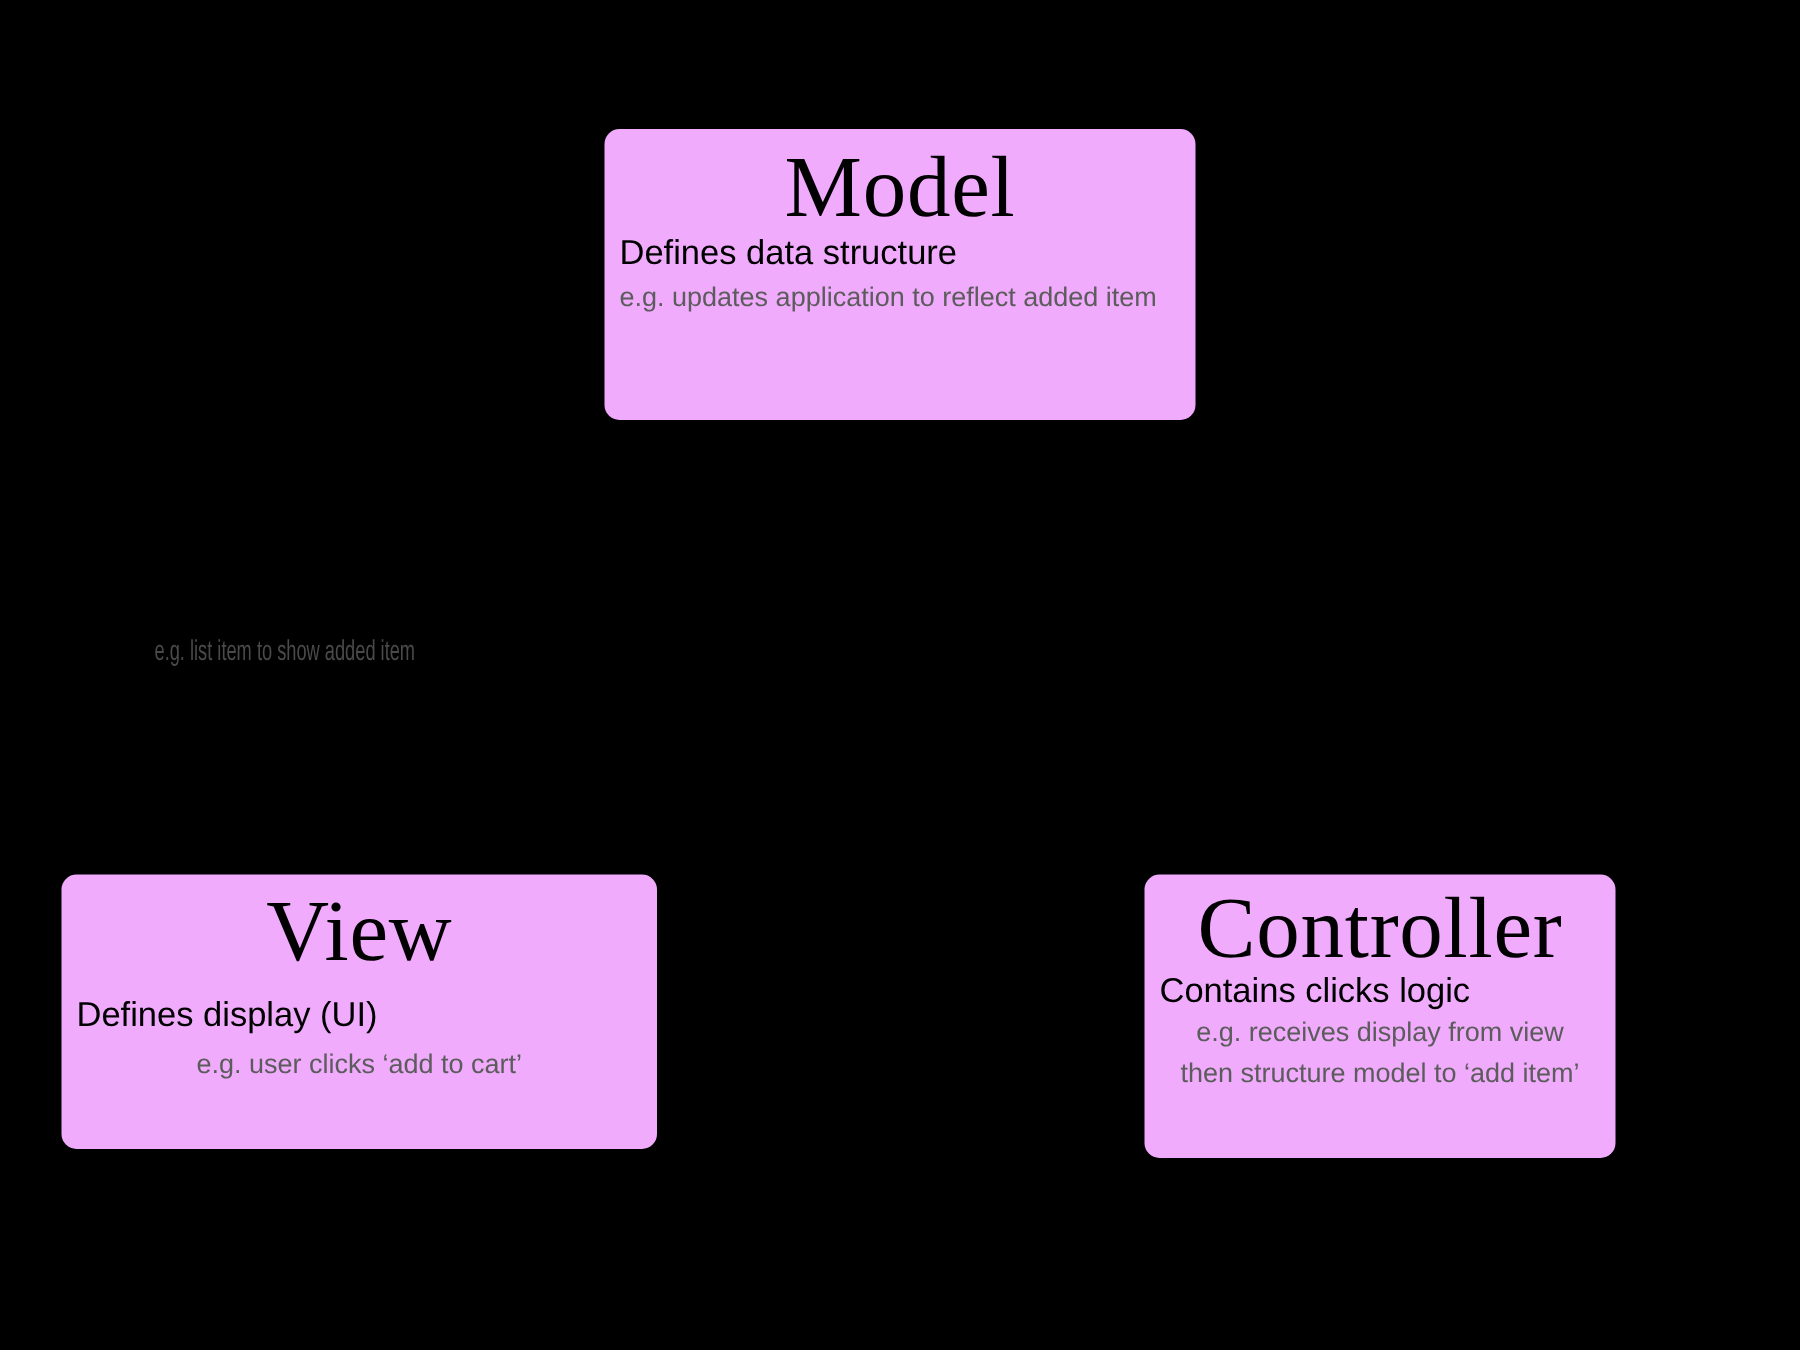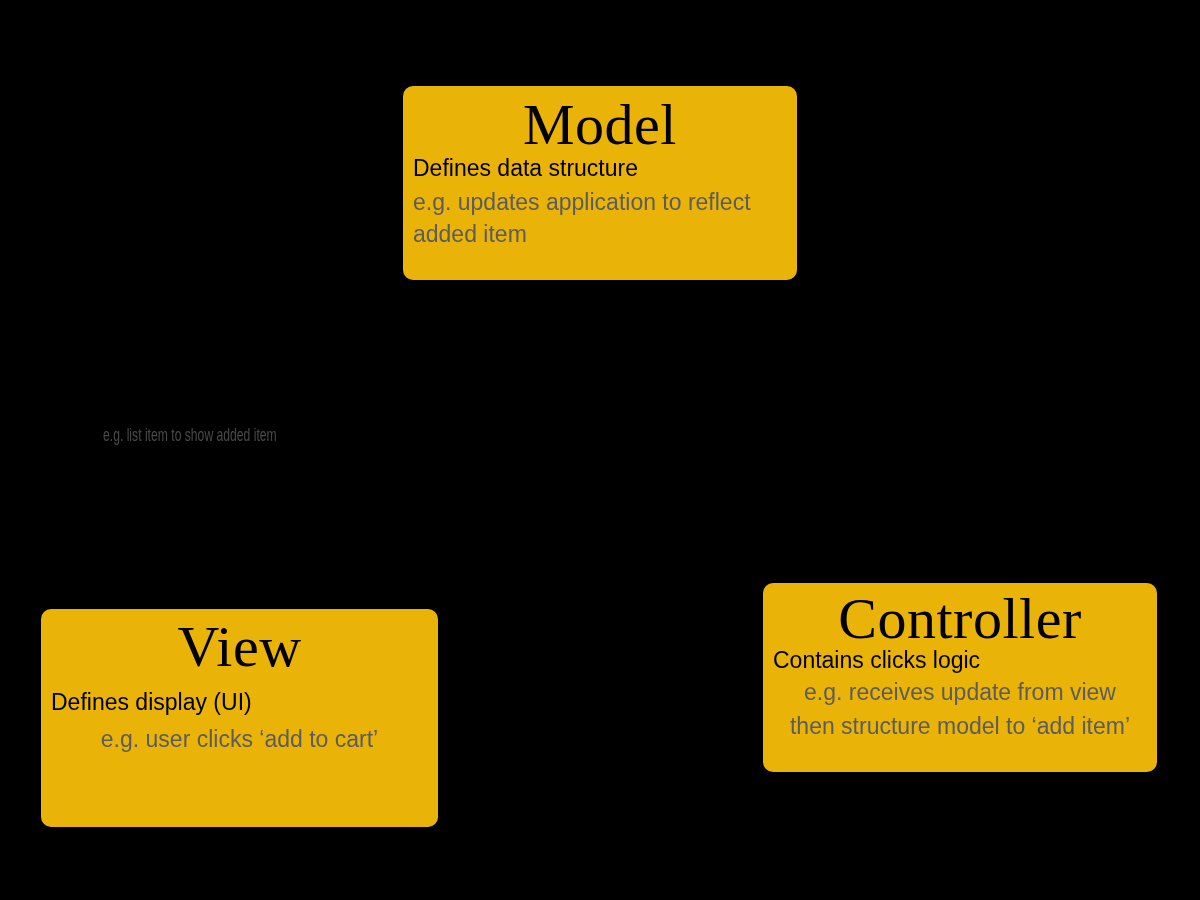--- a/index.html
+++ b/index.html
@@ -20,21 +20,21 @@
   #canvas {
     position: absolute;
     inset: 0;
     background: #000000;
   }
 
   
   .node {
     position: absolute;
     box-sizing: border-box;
-    background: #eab308;
+    background: #f0abfc;
     border-radius: 10px;
     padding: 6px 10px 8px 10px;
     overflow: hidden;
   }
 
   .node-title {
     font-family: "Liberation Serif", "DejaVu Serif", serif;
     font-weight: 400;
     color: #000000;
     text-align: center;
@@ -46,50 +46,50 @@
     font-family: "Liberation Sans", sans-serif;
     color: #000000;
     line-height: 1.12;
     font-size: 23px;
   }
 
   .node-example {
     font-family: "Liberation Sans", sans-serif;
     color: #5c5c5c;
     line-height: 1.42;
-    font-size: 23px;
+    font-size: 18px;
   }
 
   
   #node-model {
     left: 403px;
     top: 86px;
     width: 394px;
     height: 194px;
   }
   #node-model .node-title { font-size: 58px; margin-top: 4px; }
   #node-model .node-subtitle { margin-top: 2px; }
   #node-model .node-example { text-align: left; margin-top: 4px; }
 
   
   #node-view {
     left: 41px;
-    top: 609px;
+    top: 583px;
     width: 397px;
-    height: 218px;
+    height: 183px;
   }
   #node-view .node-title { font-size: 58px; margin-top: 3px; }
   #node-view .node-subtitle { margin-top: 14px; }
   #node-view .node-example { text-align: center; margin-top: 7px; }
 
   
   #node-controller {
     left: 763px;
     top: 583px;
-    width: 394px;
+    width: 314px;
     height: 189px;
   }
   #node-controller .node-title { font-size: 58px; margin-top: 1px; }
   #node-controller .node-subtitle { margin-top: 0px; }
   #node-controller .node-example { text-align: center; margin-top: 2px; }
 
   
   .edge-label {
     position: absolute;
     font-family: "Liberation Sans", sans-serif;
@@ -118,19 +118,19 @@
 
   <div class="node" id="node-view">
     <div class="node-title">View</div>
     <div class="node-subtitle">Defines display (UI)</div>
     <div class="node-example">e.g. user clicks ‘add to cart’</div>
   </div>
 
   <div class="node" id="node-controller">
     <div class="node-title">Controller</div>
     <div class="node-subtitle">Contains clicks logic</div>
-    <div class="node-example">e.g. receives update from view</div>
+    <div class="node-example">e.g. receives display from view</div>
     <div class="node-example">then structure model to ‘add item’</div>
   </div>
 
   <div class="edge-label" id="edge-label-view-model">e.g. list item to show added item</div>
 
 </div>
 
 </body></html>

